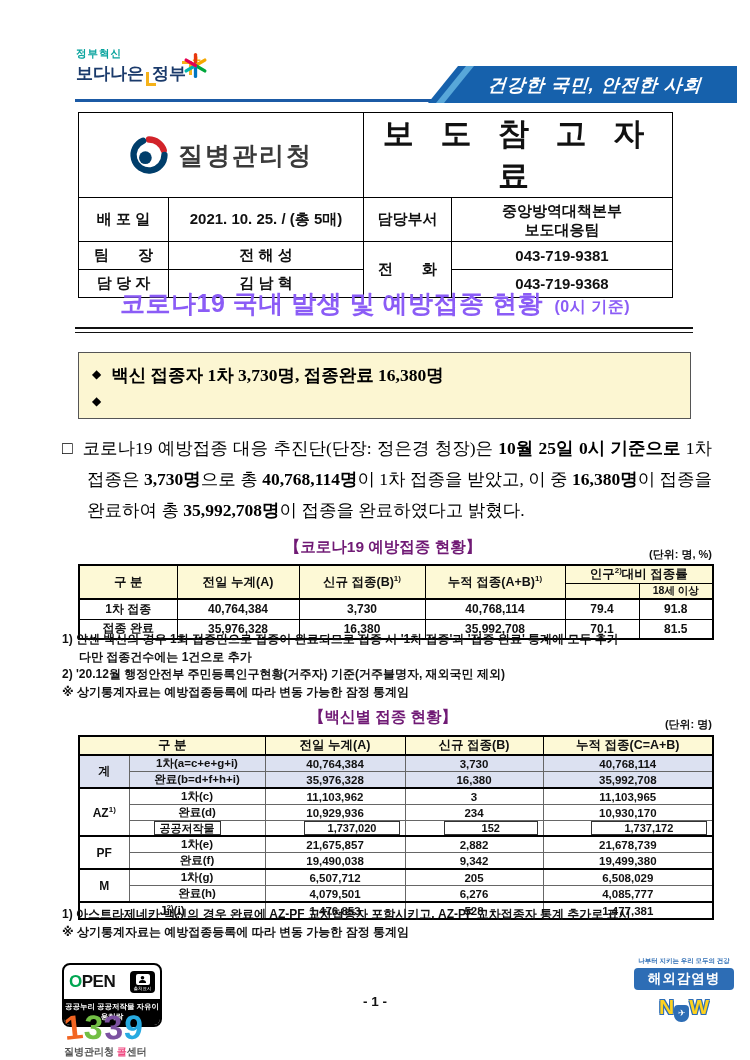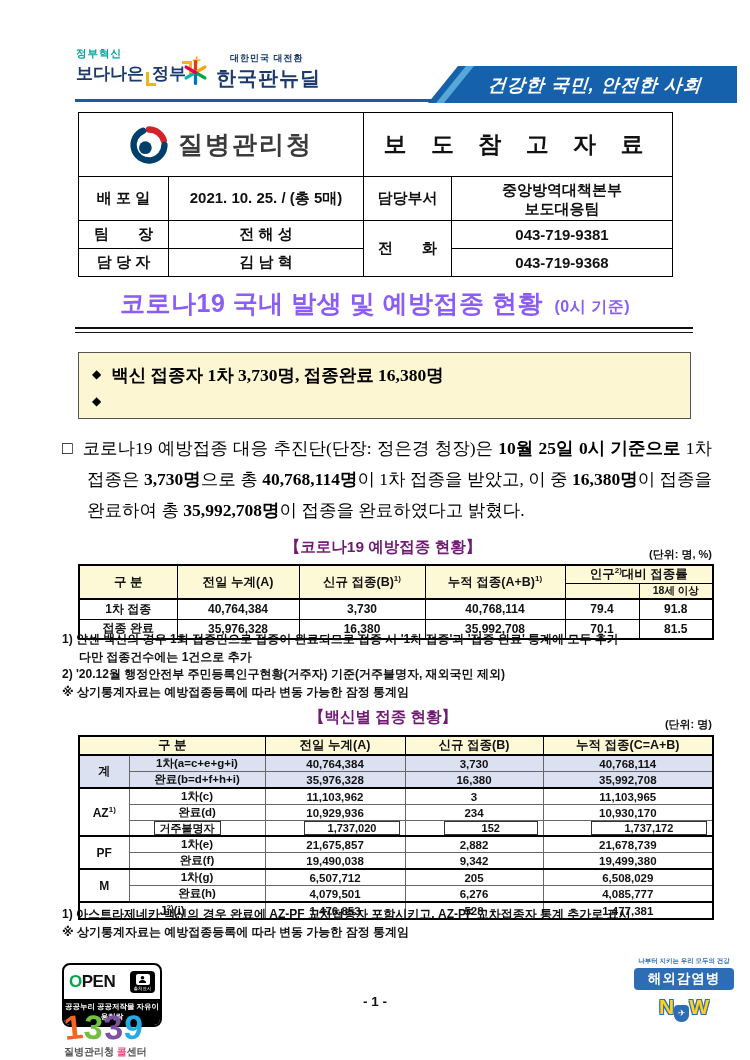--- a/index.html
+++ b/index.html
@@ -24,21 +24,21 @@
   .banner{position:absolute;left:428px;top:66px;width:309px;height:37px;background:#1661ac;clip-path:polygon(30px 0,100% 0,100% 100%,0 100%);display:flex;align-items:center;justify-content:center;padding-left:26px}
   .banner::before{content:"";position:absolute;left:0;top:0;width:46px;height:100%;background:#58a7d9;clip-path:polygon(38px 0,46px 0,16px 100%,8px 100%)}
   .banner-text{color:#fff;font-size:18px;font-weight:900;font-style:italic;letter-spacing:1px;transform:skewX(-4deg)}
 
   
   .masthead{position:absolute;left:78px;top:112px;width:594px;border-collapse:collapse;table-layout:fixed;text-align:center}
   .masthead td{border:1.6px solid #000;vertical-align:middle;font-weight:700}
   .mh-logo{height:64px}
   .logo-wrap{display:flex;align-items:center;justify-content:center;gap:9px}
   .agency{font-size:25px;font-weight:700;color:#3a3a3a;letter-spacing:2px}
-  .mh-doctype{font-size:23px;font-weight:900;letter-spacing:9px}
+  .mh-doctype{font-size:31px;font-weight:900;letter-spacing:9px}
   .mh-row2 td{height:44px}
   .mh-row3 td,.mh-row4 td{height:28px}
   .mh-label{font-size:15px}
   .mh-val{font-size:15px}
   .dept div{line-height:19px}
 
   
   .main-title{position:absolute;left:0;top:287px;width:750px;text-align:center;font-weight:900;font-size:25px;letter-spacing:.5px;color:#8b5cf6}
   .mt-suffix{font-size:16px;font-weight:800;margin-left:4px}
   .title-rule{position:absolute;left:75px;top:327px;width:618px;height:6px;border-top:2.5px solid #111;border-bottom:1.5px solid #111}
@@ -126,24 +126,20 @@
   <svg width="27" height="27" viewBox="0 0 26 26">
     <g stroke-width="3.2" stroke-linecap="round">
       <line x1="13" y1="13" x2="13" y2="2.5" stroke="#e8380d"></line>
       <line x1="13" y1="13" x2="22" y2="7.8" stroke="#f5a800"></line>
       <line x1="13" y1="13" x2="22" y2="18.2" stroke="#00a73c"></line>
       <line x1="13" y1="13" x2="13" y2="23.5" stroke="#0075c1"></line>
       <line x1="13" y1="13" x2="4" y2="18.2" stroke="#00b5ad"></line>
       <line x1="13" y1="13" x2="4" y2="7.8" stroke="#e50051"></line>
     </g>
   </svg>
-  <div class="nd-text">
-    <div class="nd-top">대한민국 대전환</div>
-    <div class="nd-main">한국판뉴딜</div>
-  </div>
 </div>
 
 <div class="top-rule"></div>
 <div class="banner">
   <span class="banner-text">건강한 국민, 안전한 사회</span>
 </div>
 
 <table class="masthead">
   <colgroup>
       <col style="width:90px">
@@ -296,21 +292,21 @@
     <td>3</td>
     <td>11,103,965</td>
   </tr>
   <tr>
     <td>완료(d)</td>
     <td>10,929,936</td>
     <td>234</td>
     <td>10,930,170</td>
   </tr>
   <tr>
-    <td class="cross-lbl"><span class="cbox">거주불명자</span></td>
+    <td class="cross-lbl"><span class="cbox">공공저작물</span></td>
     <td class="cross-num"><span class="cbox num-box">1,737,020</span></td>
     <td class="cross-num"><span class="cbox num-box">152</span></td>
     <td class="cross-num"><span class="cbox num-box">1,737,172</span></td>
   </tr>
   <tr class="sep">
     <td rowspan="2" class="grp">PF</td>
     <td>1차(e)</td>
     <td>21,675,857</td>
     <td>2,882</td>
     <td>21,678,739</td>

